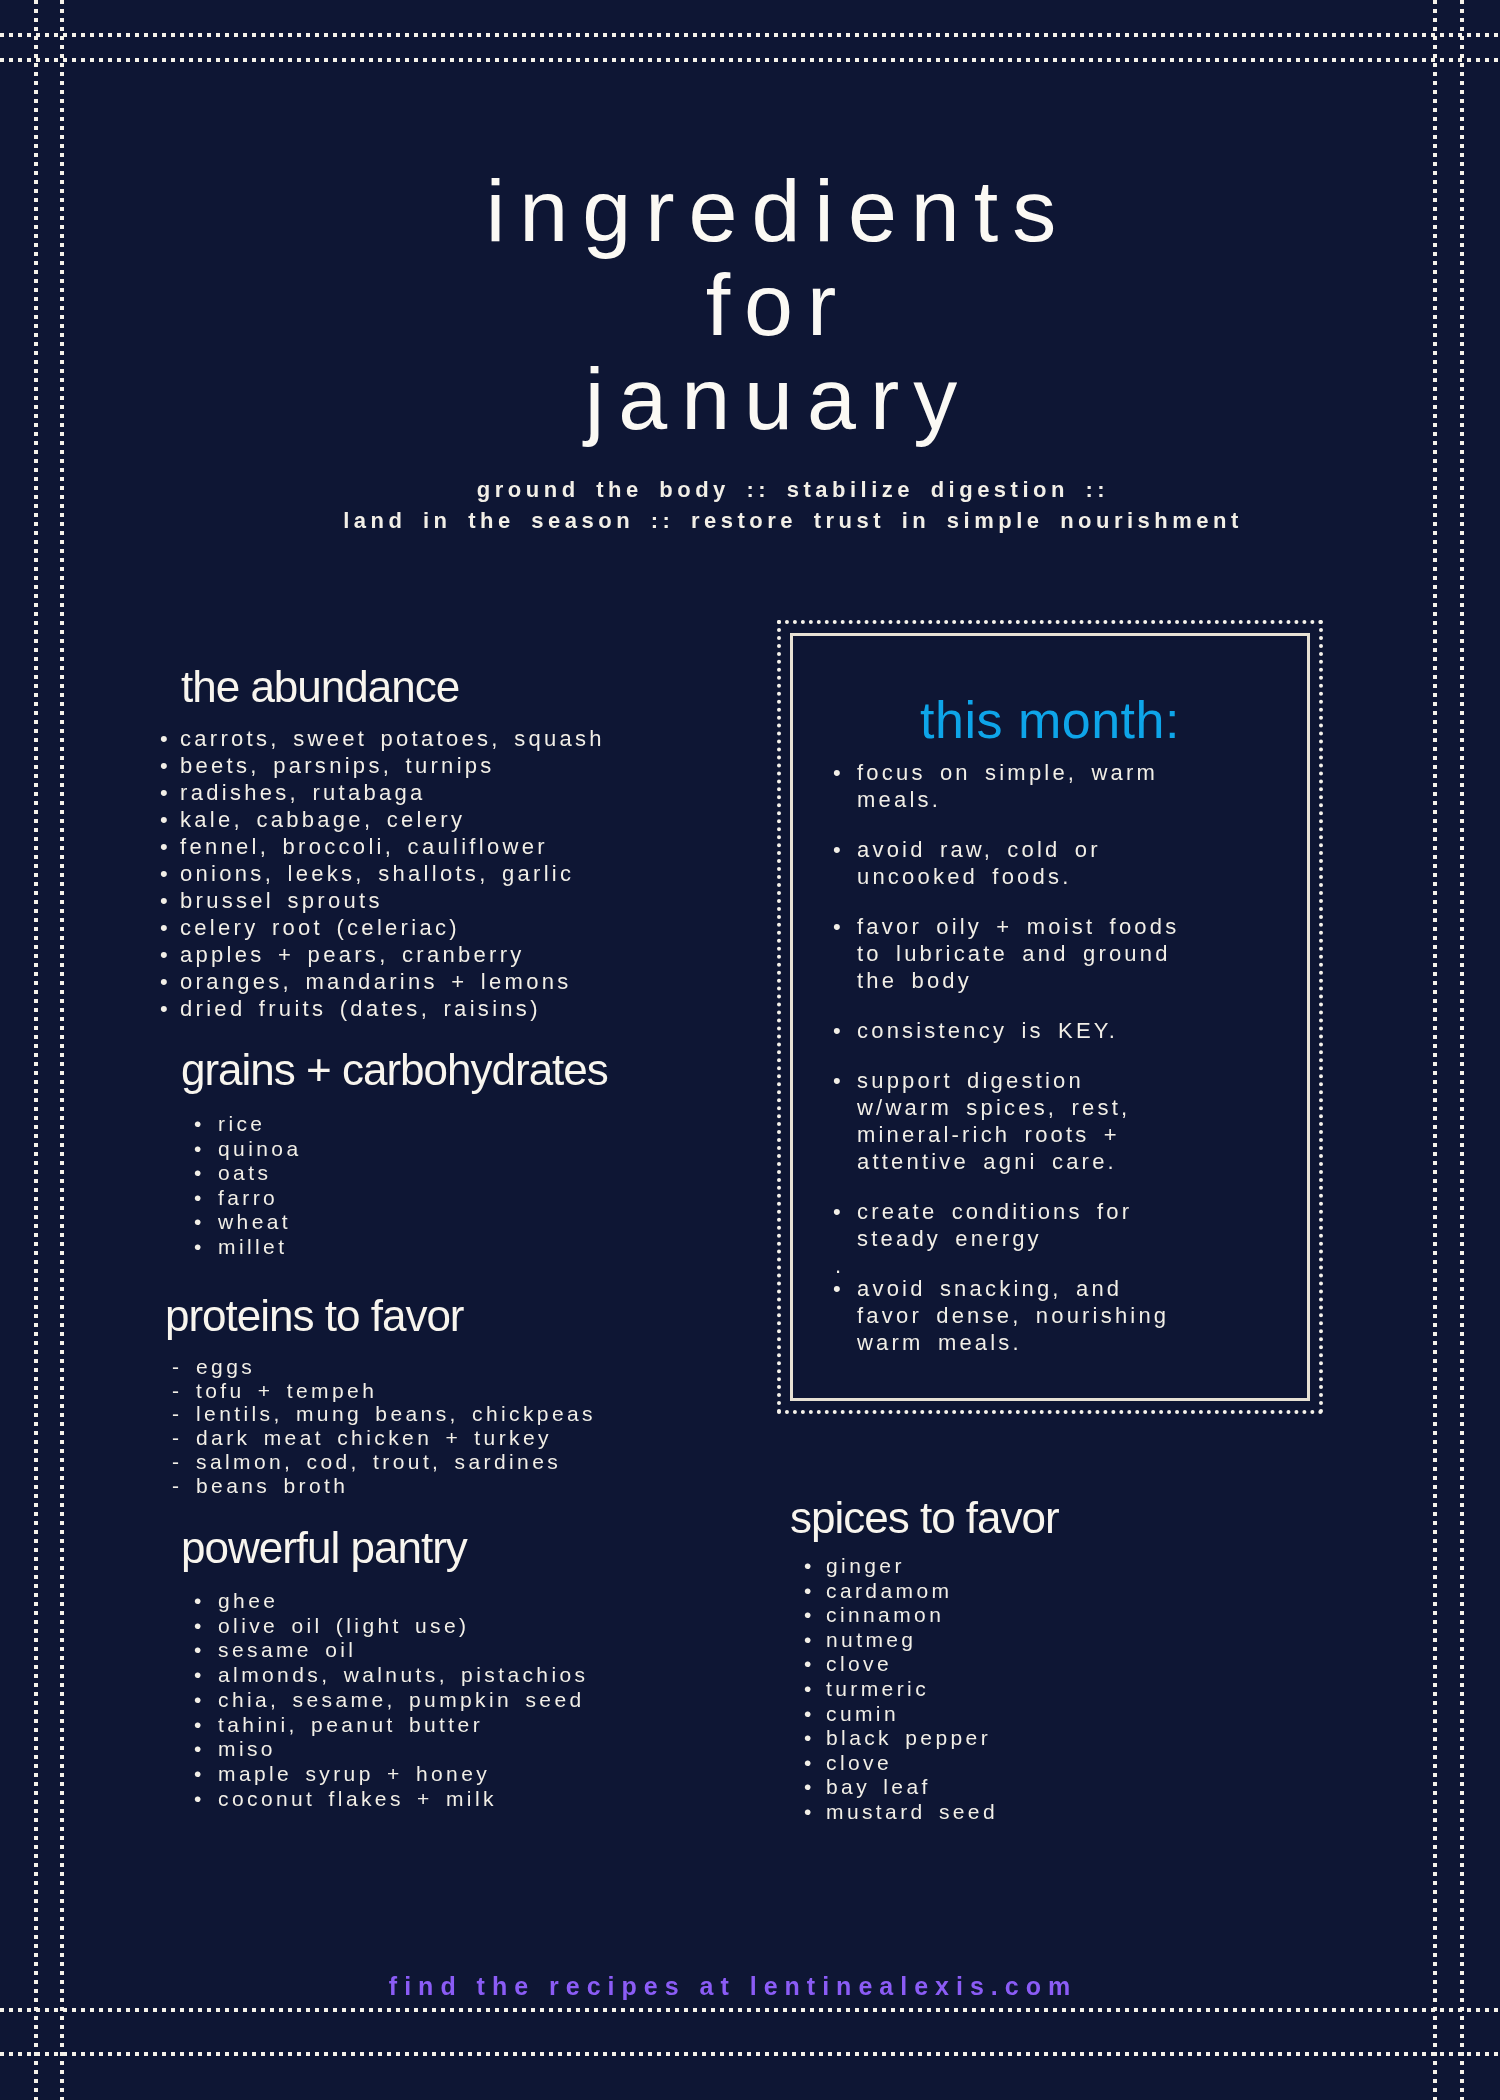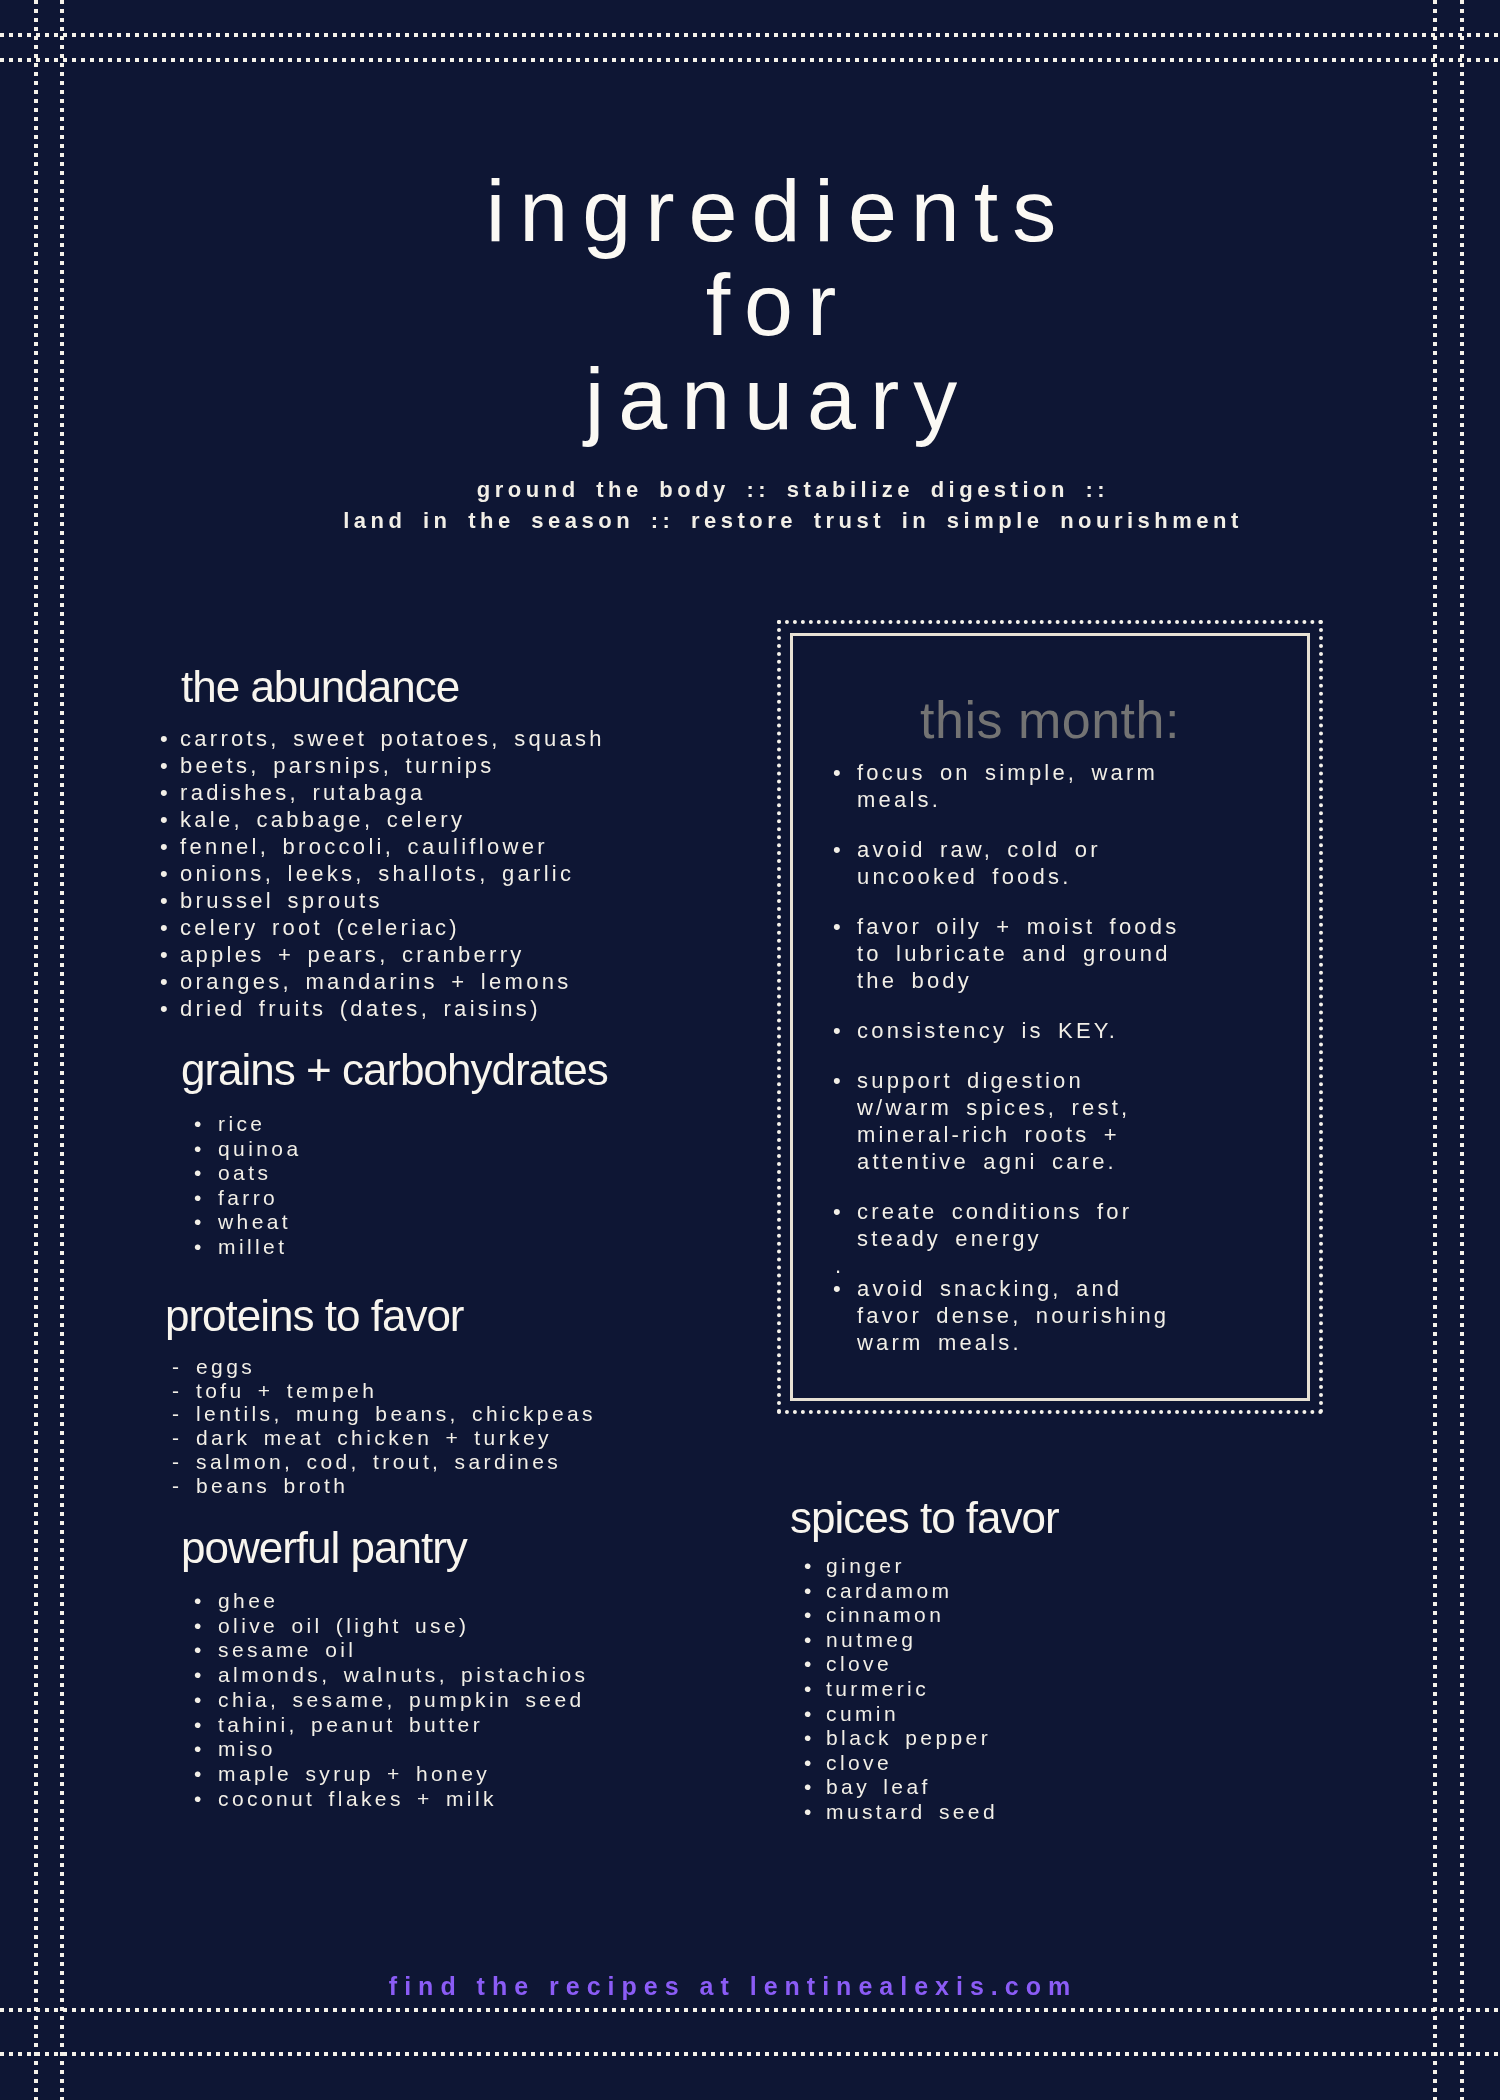--- a/index.html
+++ b/index.html
@@ -56,21 +56,21 @@
 
   .spices { left:790px; top:1496px; }
   .spices .list { margin-top:14px; margin-left:14px; font-size:21px; line-height:24.6px; letter-spacing:3.4px; word-spacing:4px; }
   .spices .b { width:22px; }
 
   
   .mbox { position:absolute; left:777px; top:620px; width:538px; height:786px;
           border:4px dotted #f5f2ea; }
   .minner { position:absolute; inset:9px; border:3px solid #e7e1d4; }
   .mh { margin:58px 0 0; text-align:center; font-size:52px; line-height:1;
-        font-weight:400; letter-spacing:0.5px; color:#737373; }
+        font-weight:400; letter-spacing:0.5px; color:#0ea5e9; }
   .mlist { margin:13px 0 0 40px; padding-right:26px; }
   .mitem { display:flex; align-items:flex-start; margin-bottom:23px;
            font-size:22px; line-height:27px; letter-spacing:3.2px; word-spacing:5px; }
   .mitem .b { flex:0 0 auto; width:24px; }
   .mitem .mt { white-space:pre-line; }
   .mitem.nogap { margin-bottom:0; }
   .mitem.stray { margin:0 0 -4px 2px; }
 
   
   .footer { position:absolute; left:0; right:34px; top:1972px; text-align:center;

